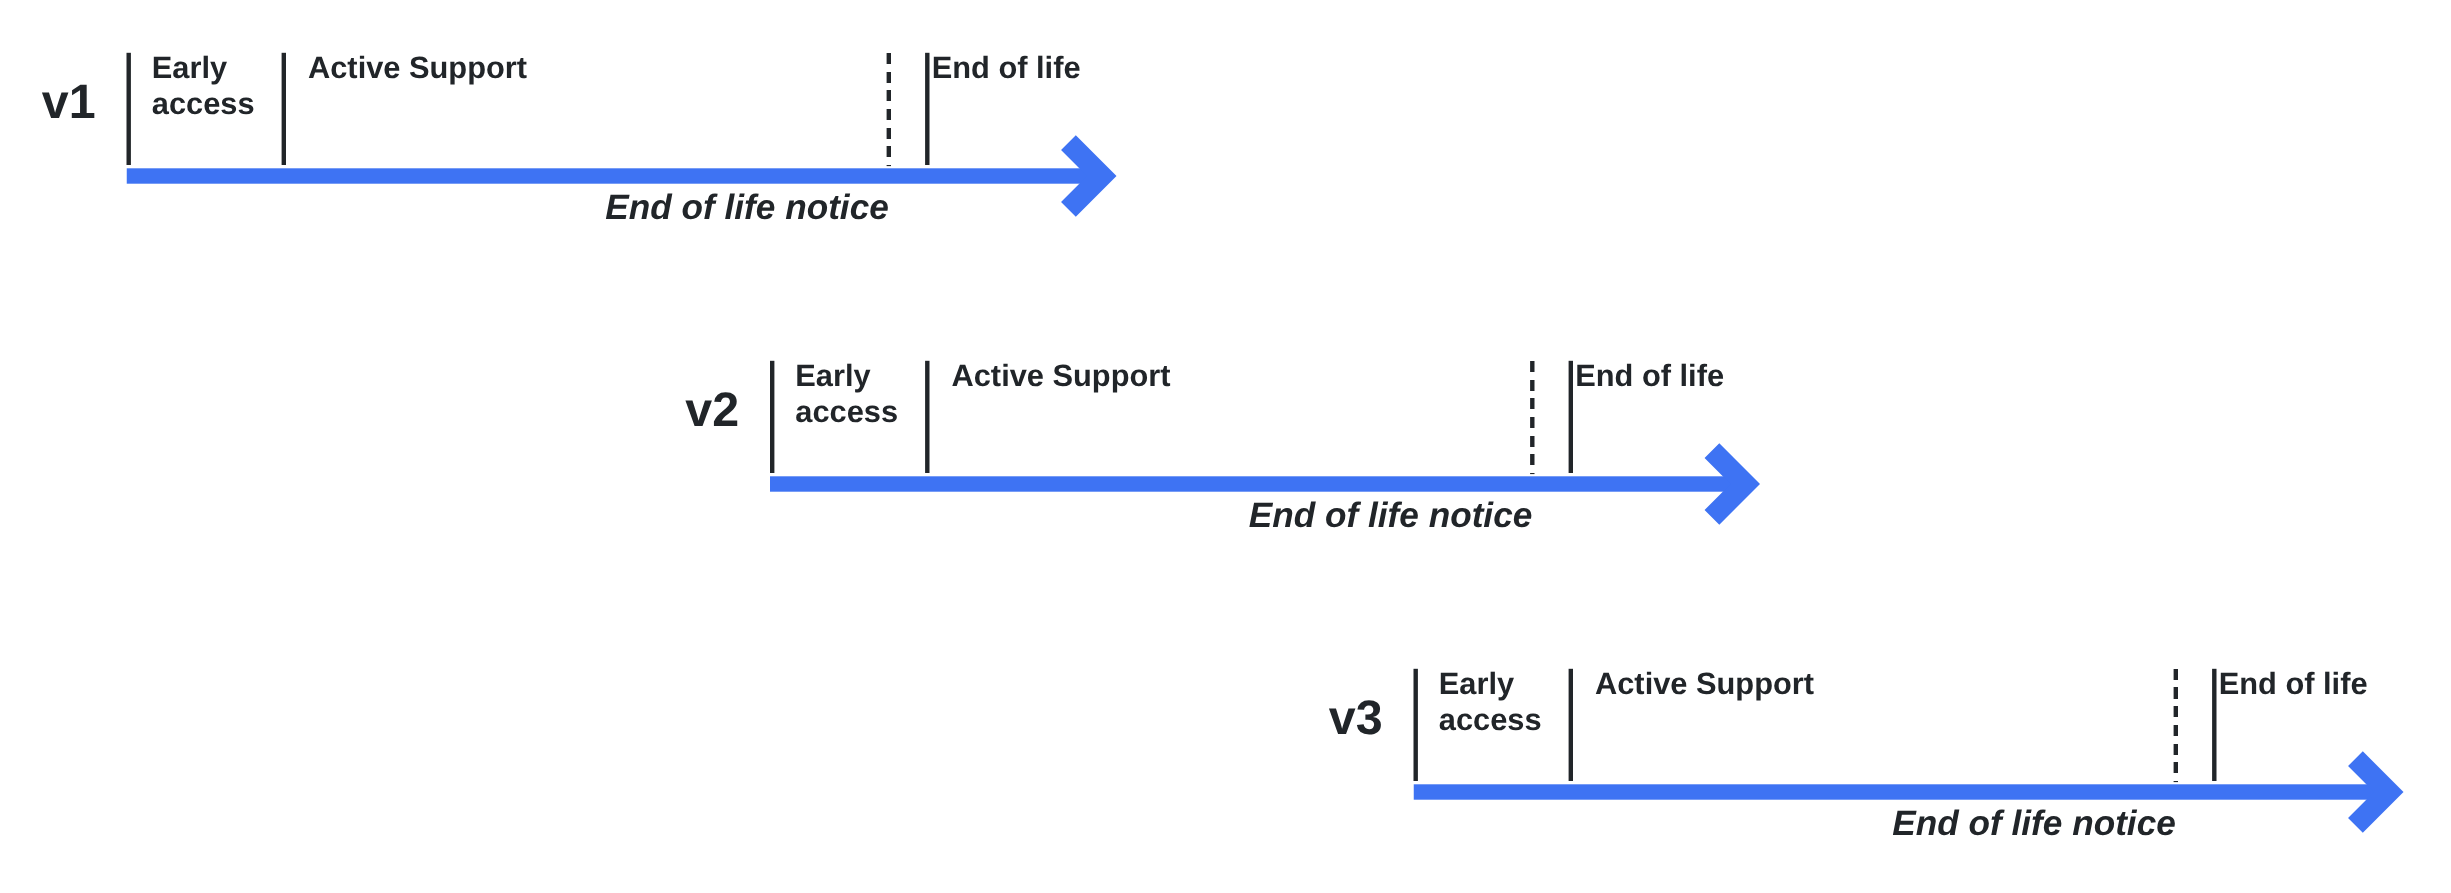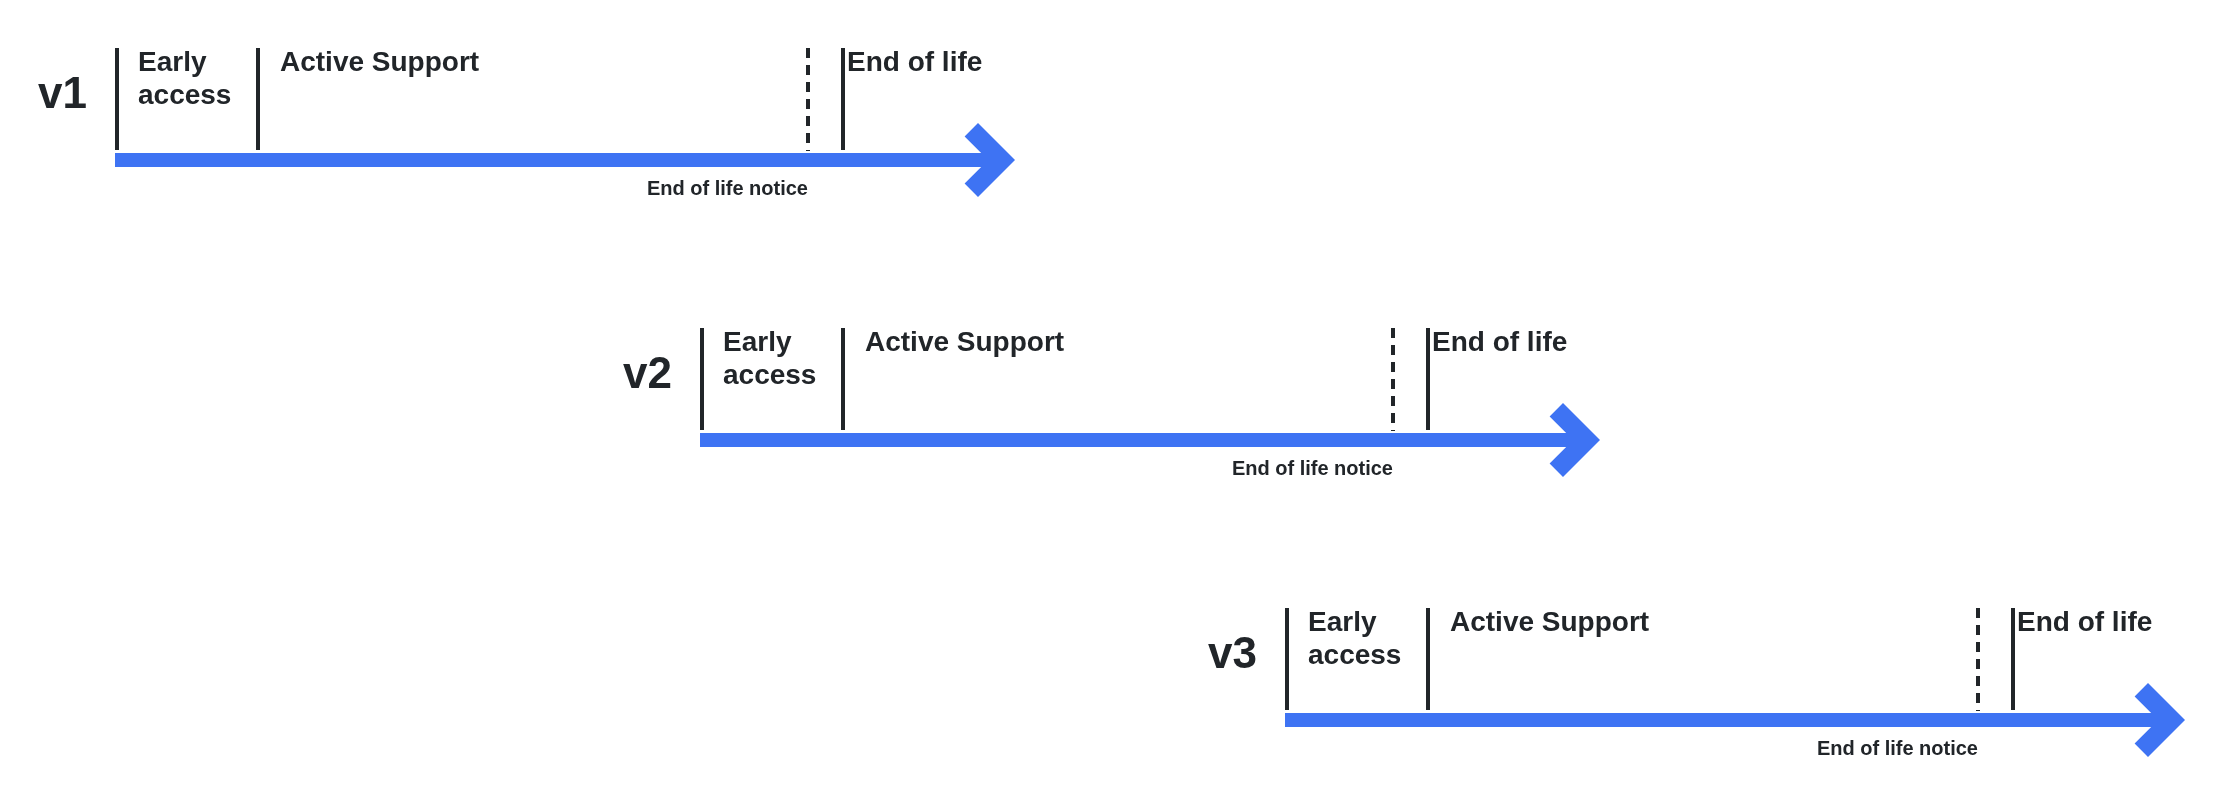--- a/index.html
+++ b/index.html
@@ -37,22 +37,22 @@
     position:absolute;top:-3px;
     font-size:28px;line-height:33px;font-weight:bold;
     color:var(--ink);
   }
   .phase-label.early{left:21px;width:120px;}
   .phase-label.active{left:163px;white-space:nowrap;}
   .phase-label.eol{left:730px;white-space:nowrap;}
   .notice-label{
     position:absolute;left:691px;top:124px;
     transform:translateX(-100%);
-    font-size:20px;line-height:33px;font-weight:bold;
-    color:var(--ink);white-space:nowrap;
+    font-size:32px;line-height:33px;font-weight:bold;
+    color:var(--ink);white-space:nowrap;font-style:italic;
   }
   .arrow{
     position:absolute;left:-2px;top:70px;
     width:902px;height:85px;
     display:block;
   }
   .arrow .shaft,.arrow .head{fill:var(--blue);}
 </style>
 </head>
 <body>

